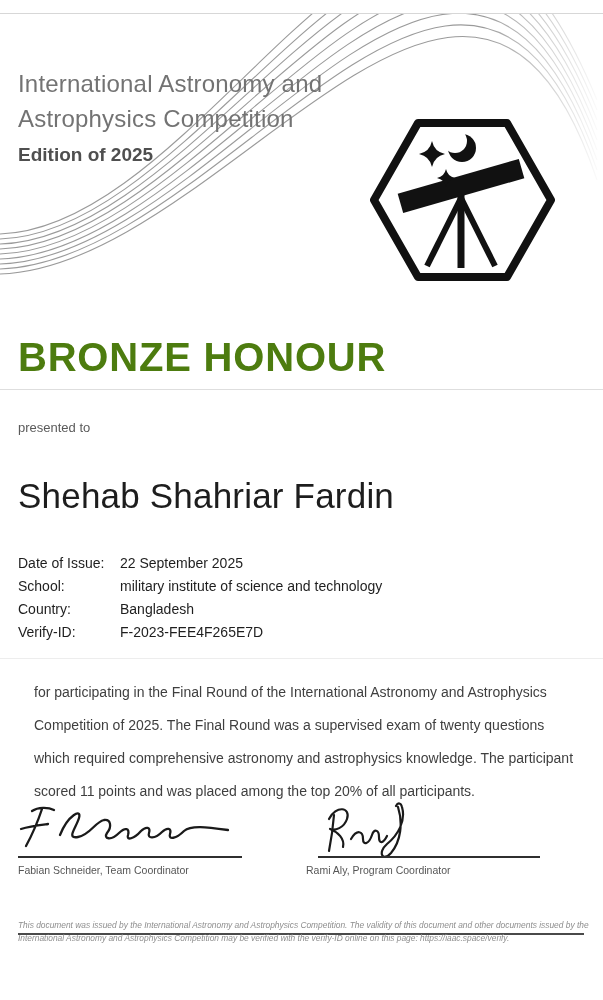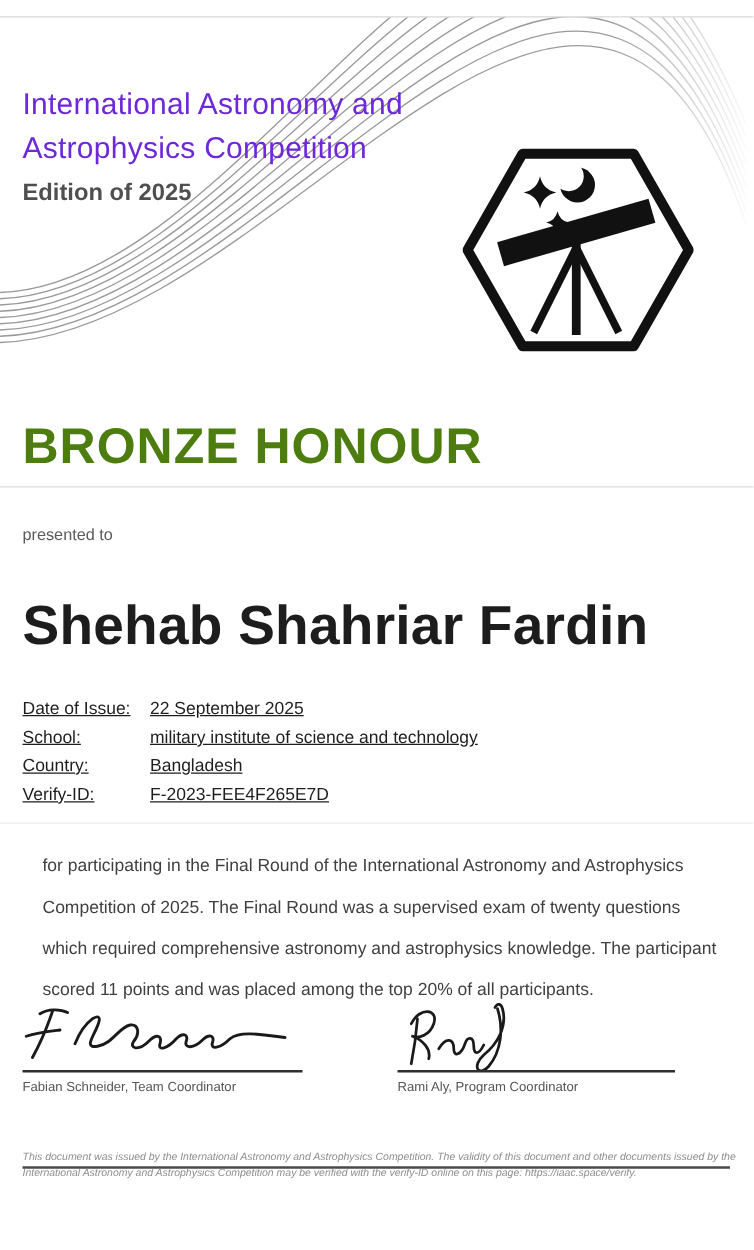--- a/index.html
+++ b/index.html
@@ -16,62 +16,62 @@
   .abs { position: absolute; }
 
   .top-line { top: 13px; left: 0; width: 603px; height: 1px; background: #d7d7d7; }
 
   .arcs-svg { top: 14px; left: 0; }
   .logo-svg { top: 114px; left: 370px; }
 
   .title {
     top: 66px; left: 18px; width: 372px;
     font-size: 24px; line-height: 35px; font-weight: 500;
-    color: #6d28d9; letter-spacing: 0.2px;
+    color: #737373; letter-spacing: 0.2px;
   }
   .edition {
     top: 144px; left: 18px;
     font-size: 19px; color: #4f4f4f; font-weight: 700;
   }
 
   .award {
     top: 335px; left: 18px;
     font-size: 40px; font-weight: 900; letter-spacing: 0.8px;
     color: #4d7c0f;
   }
 
   .divider { left: 0; width: 603px; height: 1px; }
   .divider-1 { top: 389px; background: #dedede; }
   .divider-2 { top: 658px; background: #ededed; }
 
   .presented-to { top: 420px; left: 18px; font-size: 13px; color: #5a5a5a; }
 
   .recipient {
     top: 476px; left: 18px;
-    font-size: 44px; font-weight: 700; color: #1d1d1d; letter-spacing: 0.2px;
+    font-size: 35px; font-weight: 400; color: #1d1d1d; letter-spacing: 0.2px;
   }
 
   .details { top: 551px; left: 18px; width: 480px; font-size: 14px; color: #1e1e1e; }
-  .detail-row { display: flex; height: 23px; align-items: flex-end; text-decoration: underline; }
+  .detail-row { display: flex; height: 23px; align-items: center; }
   .detail-label { width: 102px; flex: 0 0 102px; }
   .detail-value { flex: 1; }
 
   .body-text {
     top: 676px; left: 34px; width: 540px;
     font-size: 14px; line-height: 33px; color: #3f3f3f;
   }
 
   .sig-svg-left  { top: 801px; left: 16px; }
   .sig-svg-right { top: 799px; left: 318px; }
   .sig-line { top: 856px; height: 2px; background: #2f2f2f; }
   .sig-line-left  { left: 18px;  width: 224px; }
   .sig-line-right { left: 318px; width: 222px; }
   .sig-caption { top: 864px; font-size: 10.5px; color: #565656; }
   .sig-caption-left  { left: 18px; }
-  .sig-caption-right { left: 318px; text-align: right; }
+  .sig-caption-right { left: 306px; text-align: right; }
 
   .footer-rule { top: 933px; left: 18px; width: 566px; height: 2px; background: #4a4a4a; }
   .footer-text {
     top: 919px; left: 18px; width: 574px;
     font-size: 8.4px; line-height: 13px; color: #8e8e8e; font-style: italic;
   }
 </style>
 </head>
 <body>
 

